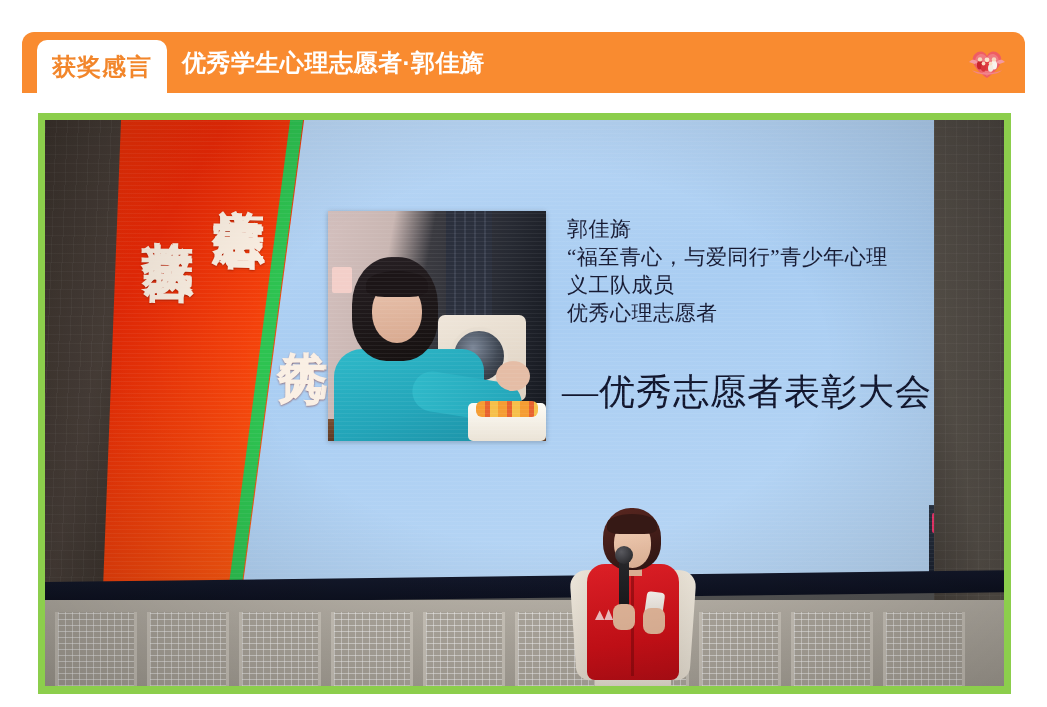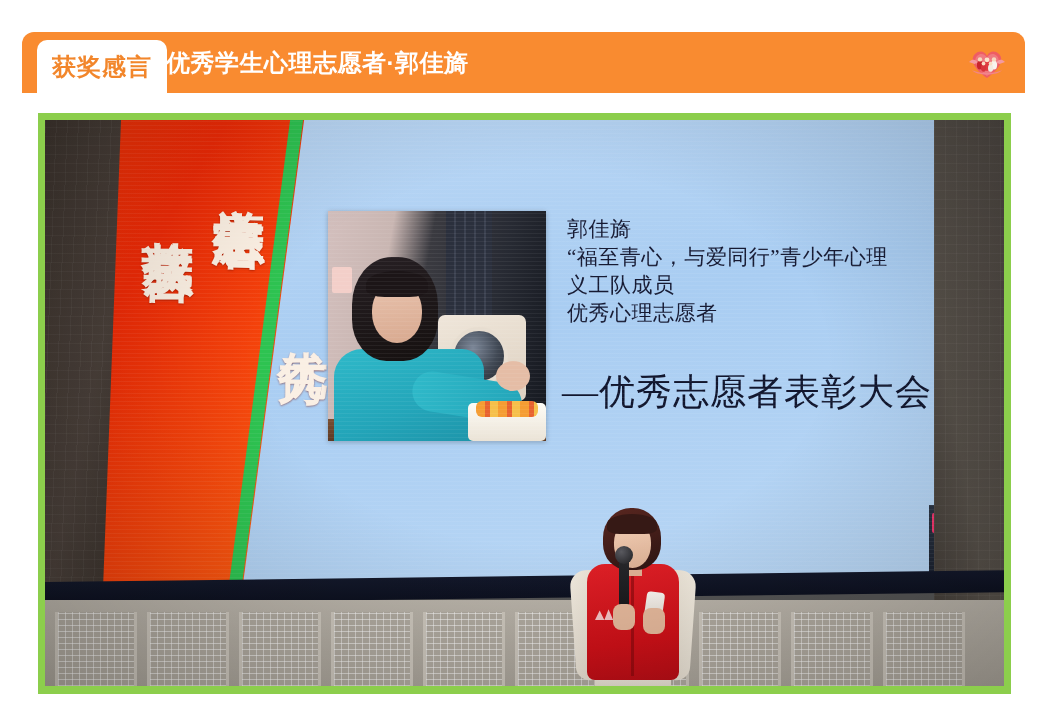--- a/index.html
+++ b/index.html
@@ -40,21 +40,21 @@
   }
   #header-badge-label {
     color: #F2862B;
     font-size: 24px;
     font-weight: bold;
     letter-spacing: 1px;
     line-height: 1;
   }
   #header-title {
     position: absolute;
-    left: 144px;
+    left: 160px;
     top: 0;
     height: 61px;
     display: flex;
     align-items: center;
     color: #ffffff;
     font-size: 24px;
     font-weight: bold;
     letter-spacing: 0.5px;
   }
   #header-logo {

